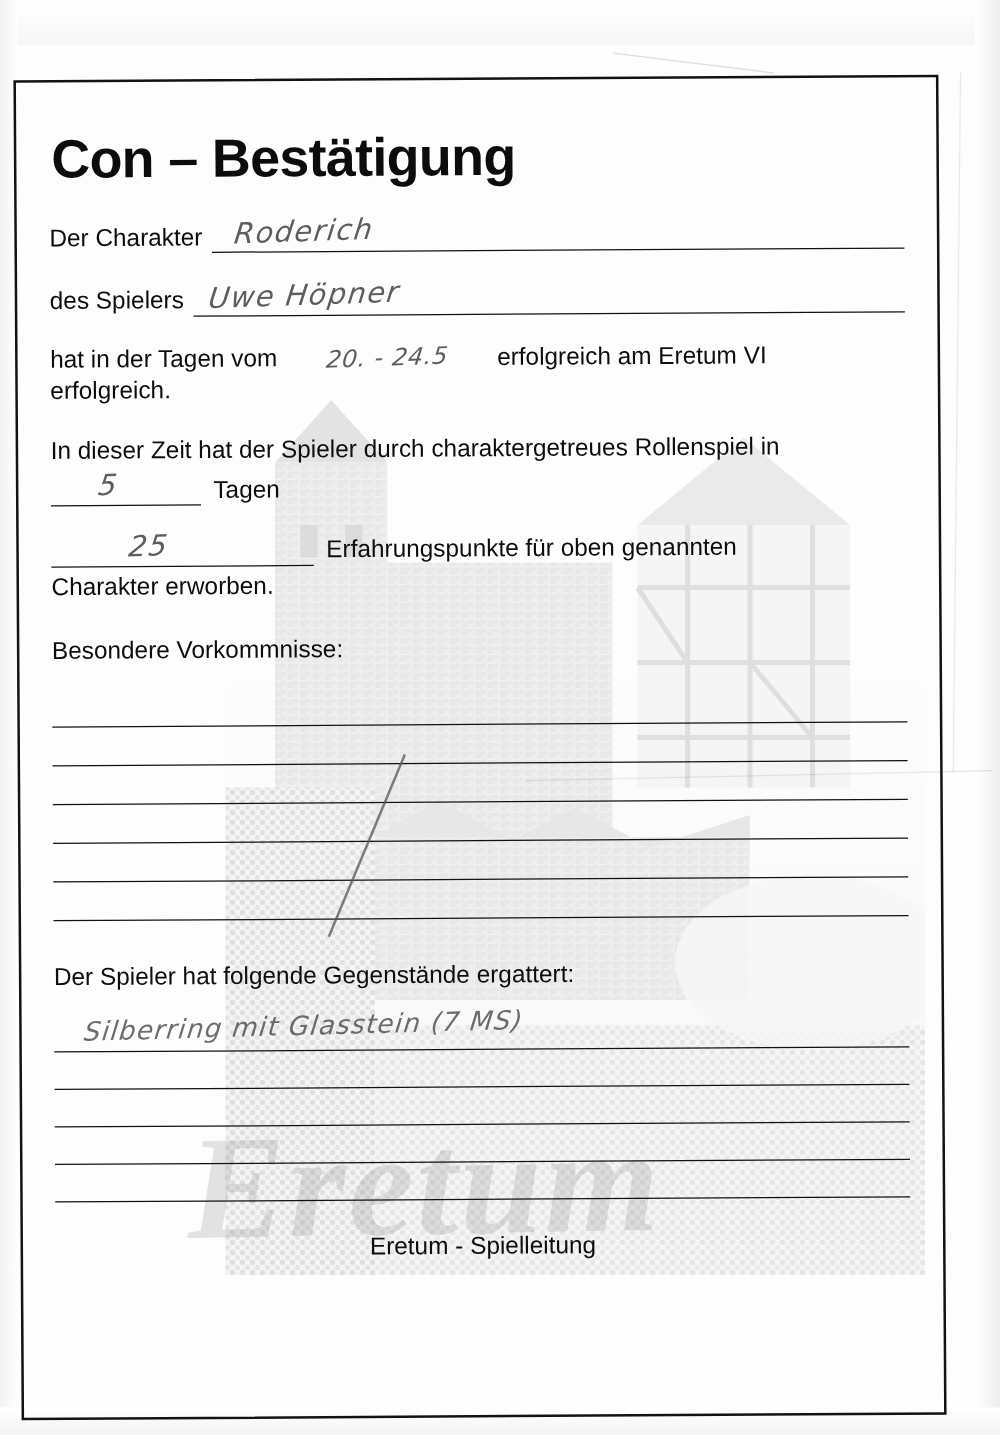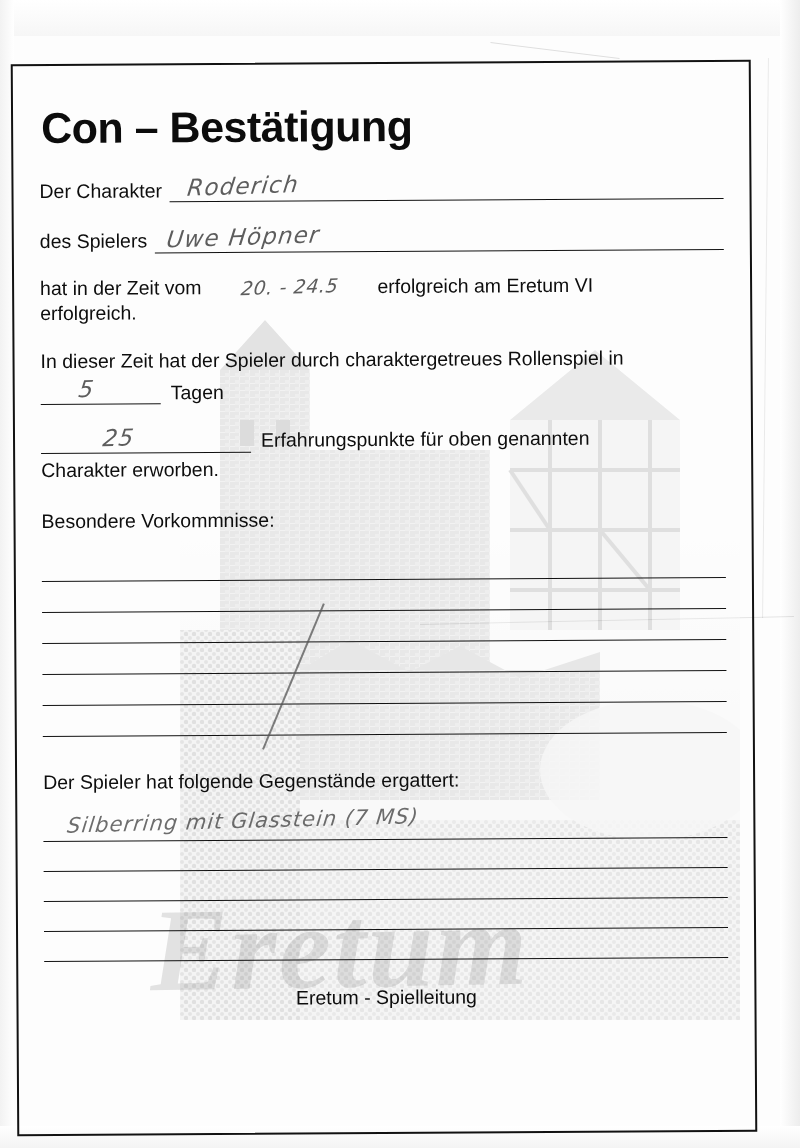--- a/index.html
+++ b/index.html
@@ -317,21 +317,21 @@
     </div>
 
     <div class="row">
       <span class="label">des Spielers</span>
       <span class="blank">
         <span class="hand" style="left:12px;">Uwe Höpner</span>
       </span>
     </div>
 
     <div class="para">
-      <span>hat in der Zeit vom</span>
+      <span>hat in der Tagen vom</span>
       <span class="inline-fill">
         <span class="hand small">20. - 24.5</span>
       </span>
       <span>erfolgreich am Eretum VI</span>
       <br>
       <span>erfolgreich.</span>
     </div>
 
     <div class="para">
       <span>In dieser Zeit hat der Spieler durch charaktergetreues Rollenspiel in</span>

